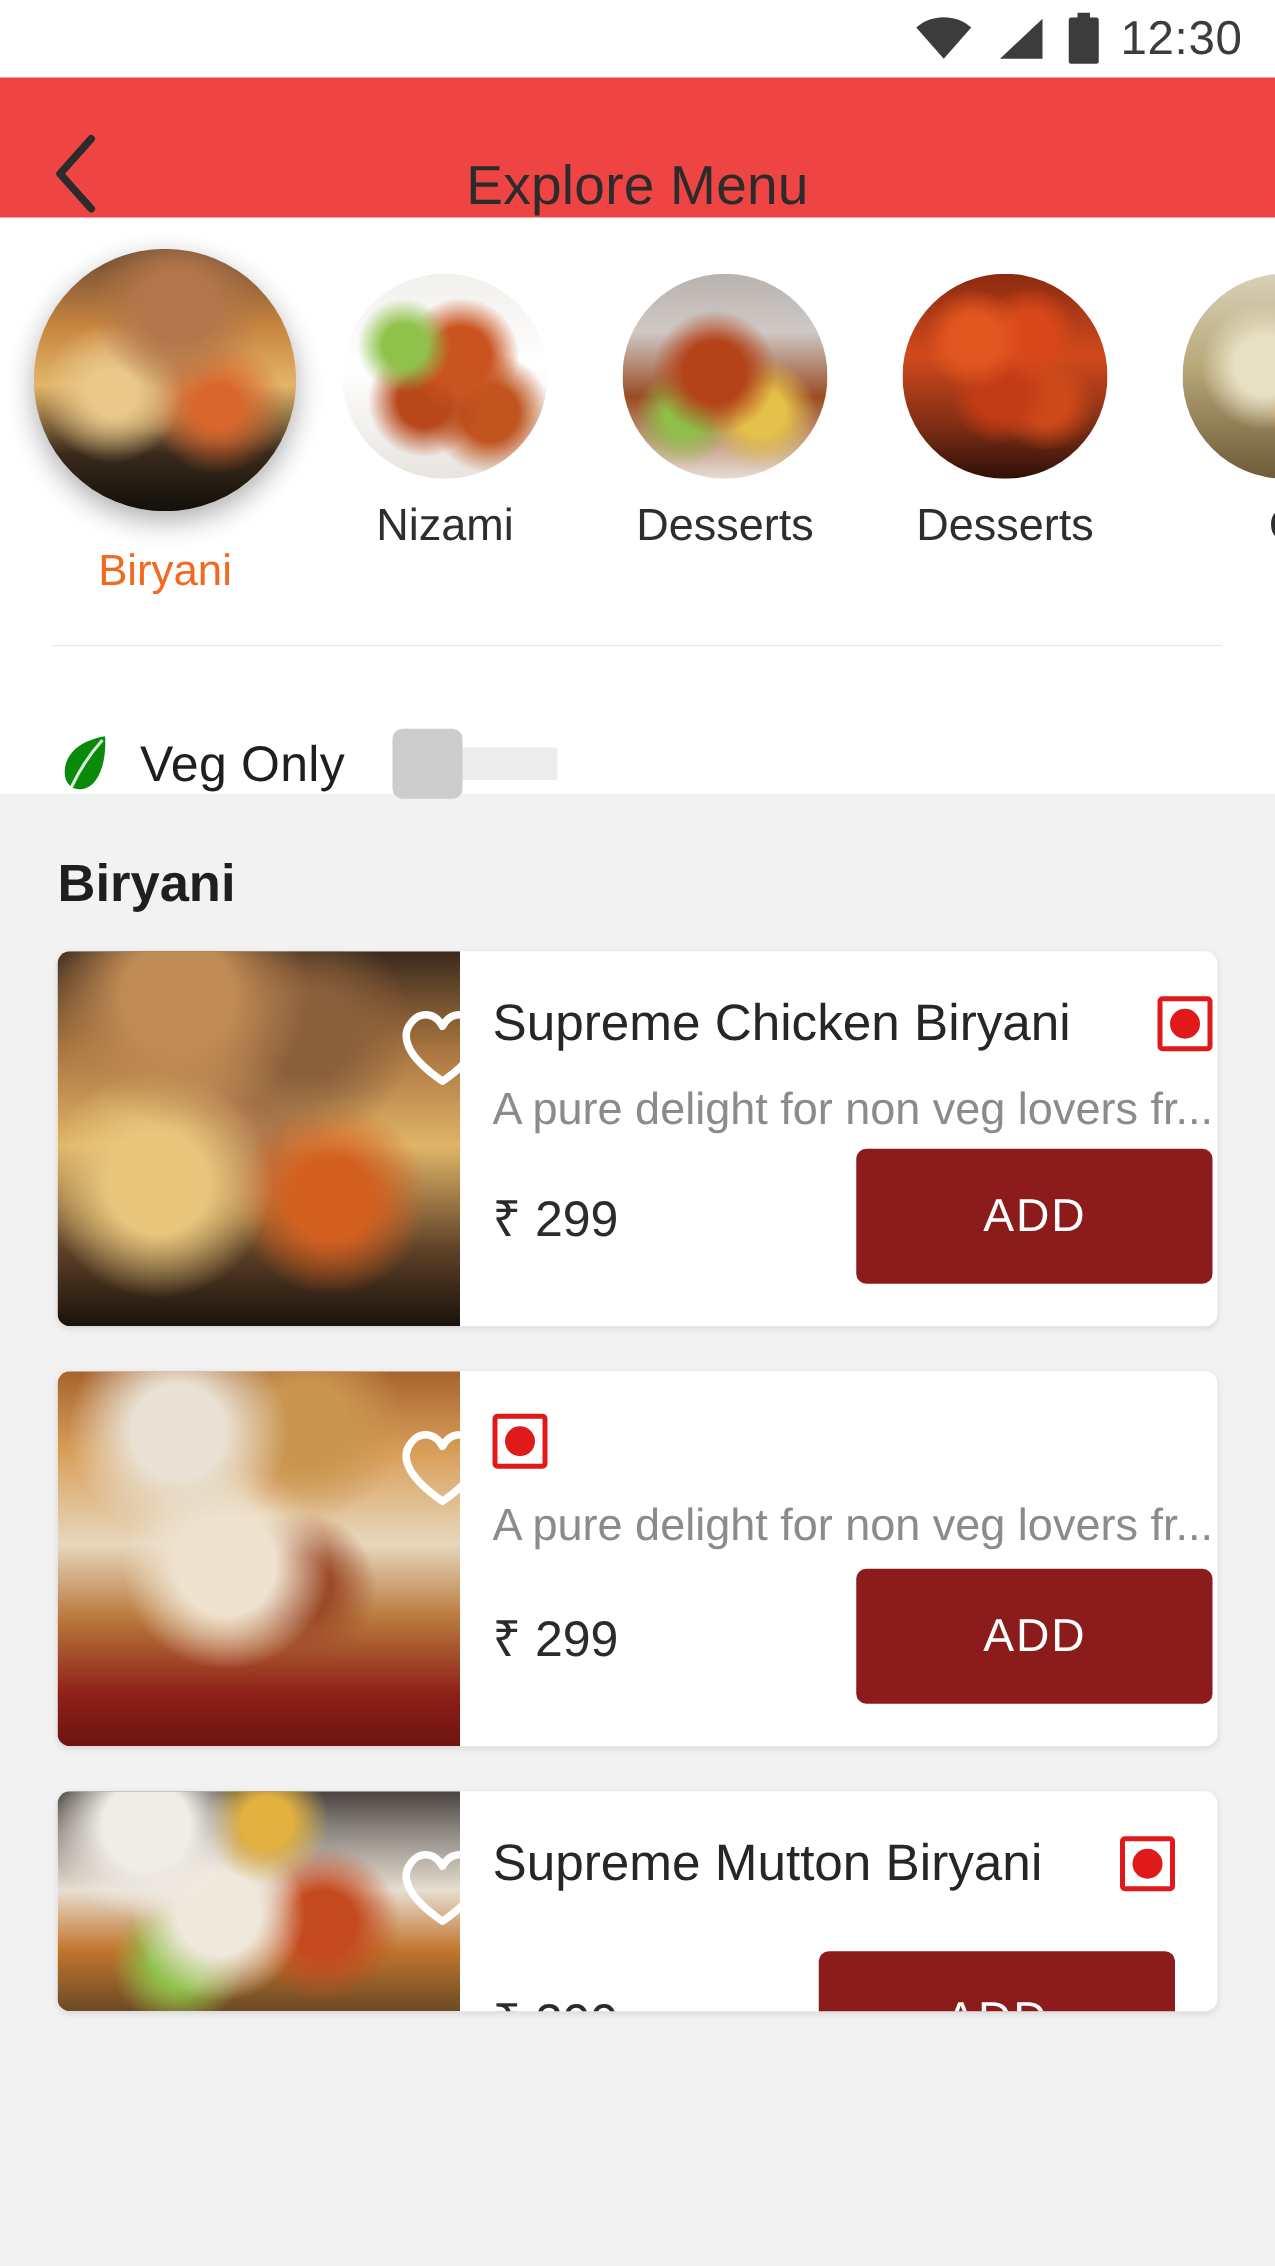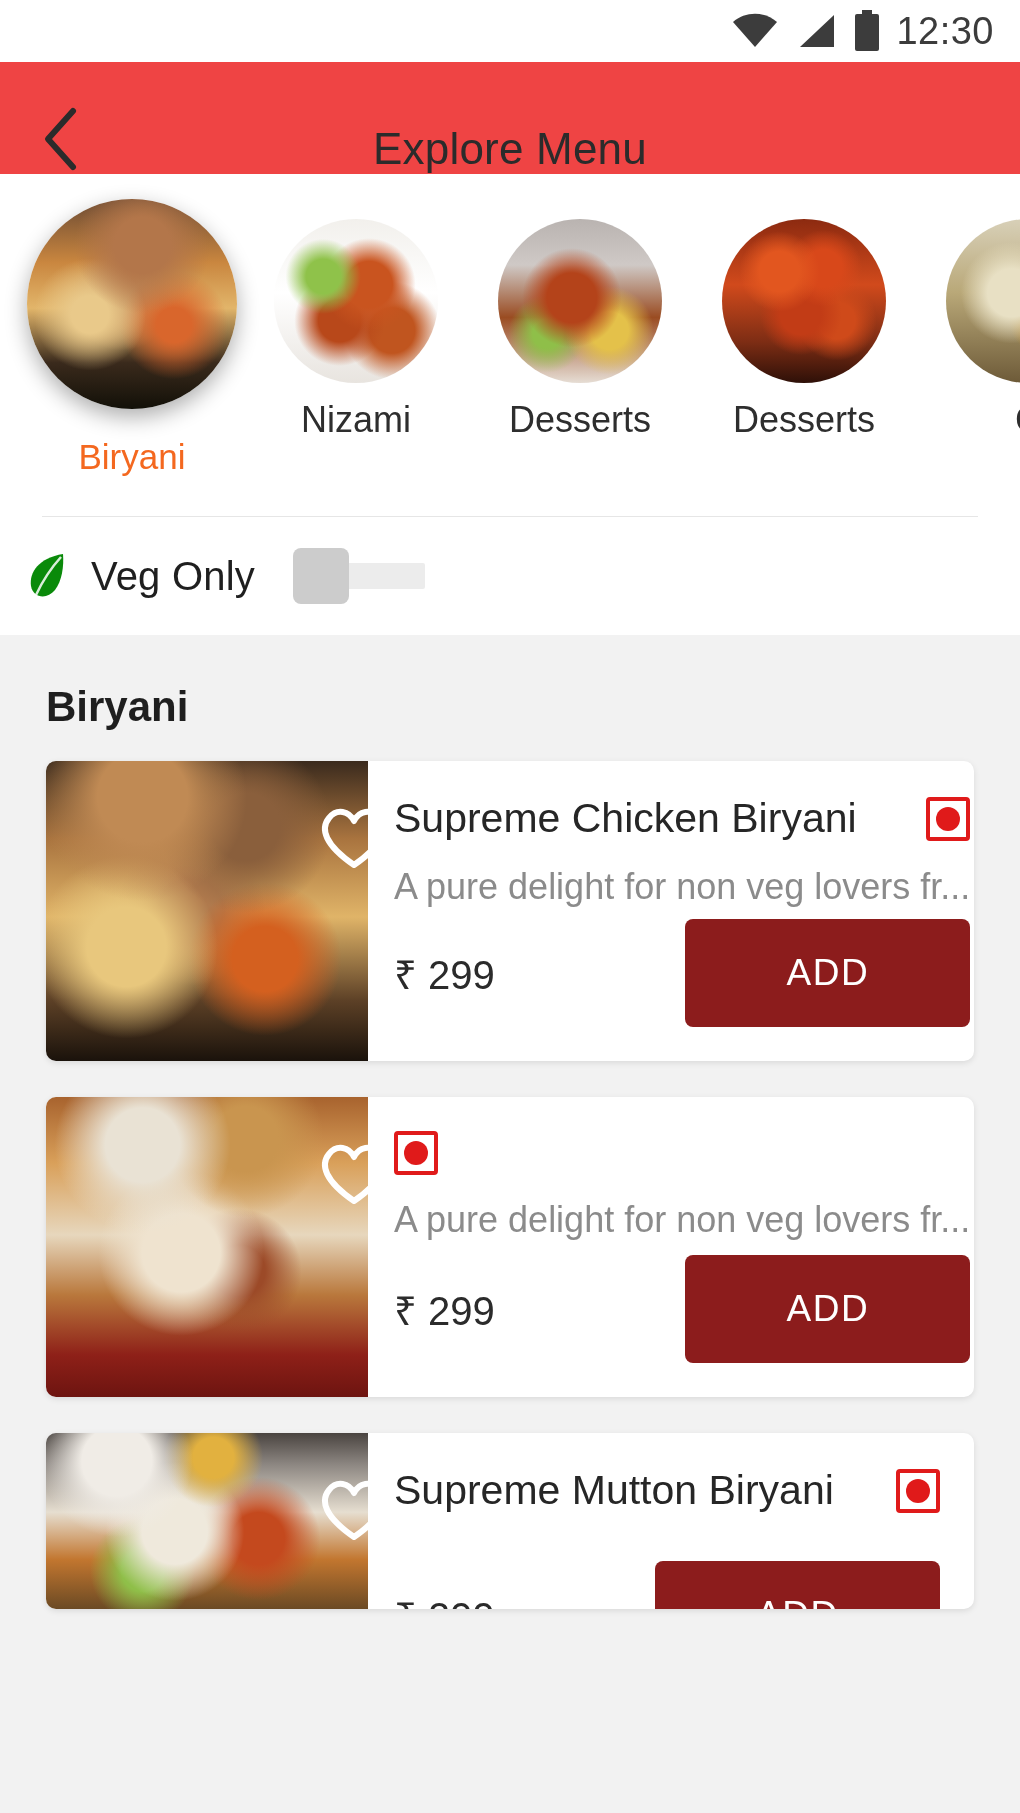--- a/index.html
+++ b/index.html
@@ -172,22 +172,22 @@
 
   
   .divider {
     height: 1px;
     background: #e6e6e6;
     margin: 12px 42px 0 42px;
   }
   .veg-row {
     height: 118px;
     display: flex;
-    align-items: center;
-    padding-left: 27px;
+    align-items: flex-end;
+    padding-left: 48px;
     gap: 0;
     background: #ffffff;
   }
   .leaf-icon { width: 42px; height: 48px; display:block; }
   .veg-label {
     font-size: 40px;
     color: #1f1f1f;
     margin-left: 22px;
     letter-spacing: 0.2px;
   }

